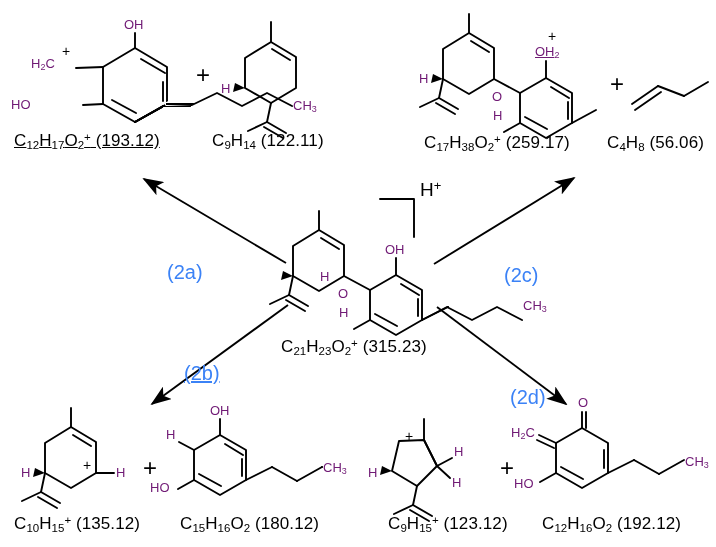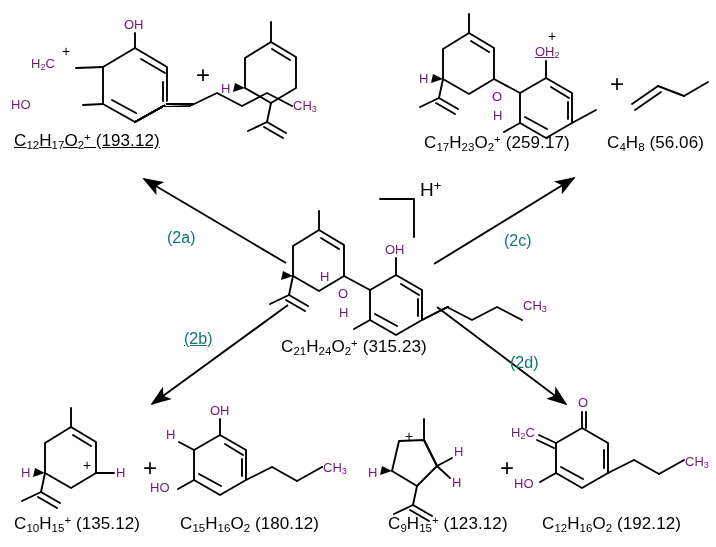--- a/index.html
+++ b/index.html
@@ -47,23 +47,24 @@
   .plus-sign {
     position: absolute;
     font-family: "Liberation Sans", sans-serif;
     font-size: 24px;
     line-height: 1;
     color: #000000;
   }
   .path-label {
     position: absolute;
     font-family: "Liberation Sans", sans-serif;
-    font-size: 16px;
-    color: #0f766e;
+    font-size: 20px;
+    color: #3b82f6;
     white-space: nowrap;
+    margin-top: 32px;
   }
   .hplus-label {
     position: absolute;
     font-family: "Liberation Sans", sans-serif;
     font-size: 19px;
     color: #000000;
     white-space: nowrap;
   }
   .hplus-label sup {
     font-size: 13px;
@@ -391,25 +392,26 @@
   <div class="plus-sign" style="left:500px; top:456px;">+</div>
 
   <div class="hplus-label" style="left:420px; top:178px;">H<sup>+</sup></div>
 
   <div class="path-label" style="left:167px; top:229px;">(2a)</div>
   <div class="path-label" style="left:184px; top:330px;text-decoration:underline;">(2b)</div>
   <div class="path-label" style="left:504px; top:232px;">(2c)</div>
   <div class="path-label" style="left:510px; top:354px;">(2d)</div>
 
   <div class="formula" style="left:14px; top:131px;text-decoration:underline;">C<sub>12</sub>H<sub>17</sub>O<sub>2</sub><sup>+</sup> (193.12)</div>
-
-  <div class="formula" style="left:424px; top:133px;">C<sub>17</sub>H<sub>23</sub>O<sub>2</sub><sup>+</sup> (259.17)</div>
+  <div class="formula" style="left:212px; top:131px;">C<sub>9</sub>H<sub>14</sub> (122.11)</div>
+
+  <div class="formula" style="left:424px; top:133px;">C<sub>17</sub>H<sub>38</sub>O<sub>2</sub><sup>+</sup> (259.17)</div>
   <div class="formula" style="left:607px; top:133px;text-align:right;">C<sub>4</sub>H<sub>8</sub> (56.06)</div>
 
-  <div class="formula" style="left:281px; top:337px;">C<sub>21</sub>H<sub>24</sub>O<sub>2</sub><sup>+</sup> (315.23)</div>
+  <div class="formula" style="left:281px; top:337px;">C<sub>21</sub>H<sub>23</sub>O<sub>2</sub><sup>+</sup> (315.23)</div>
 
   <div class="formula" style="left:14px; top:514px;">C<sub>10</sub>H<sub>15</sub><sup>+</sup> (135.12)</div>
   <div class="formula" style="left:180px; top:514px;">C<sub>15</sub>H<sub>16</sub>O<sub>2</sub> (180.12)</div>
 
   <div class="formula" style="left:388px; top:514px;">C<sub>9</sub>H<sub>15</sub><sup>+</sup> (123.12)</div>
   <div class="formula" style="left:542px; top:514px;">C<sub>12</sub>H<sub>16</sub>O<sub>2</sub>  (192.12)</div>
 
 </div>
 
 </body></html>

